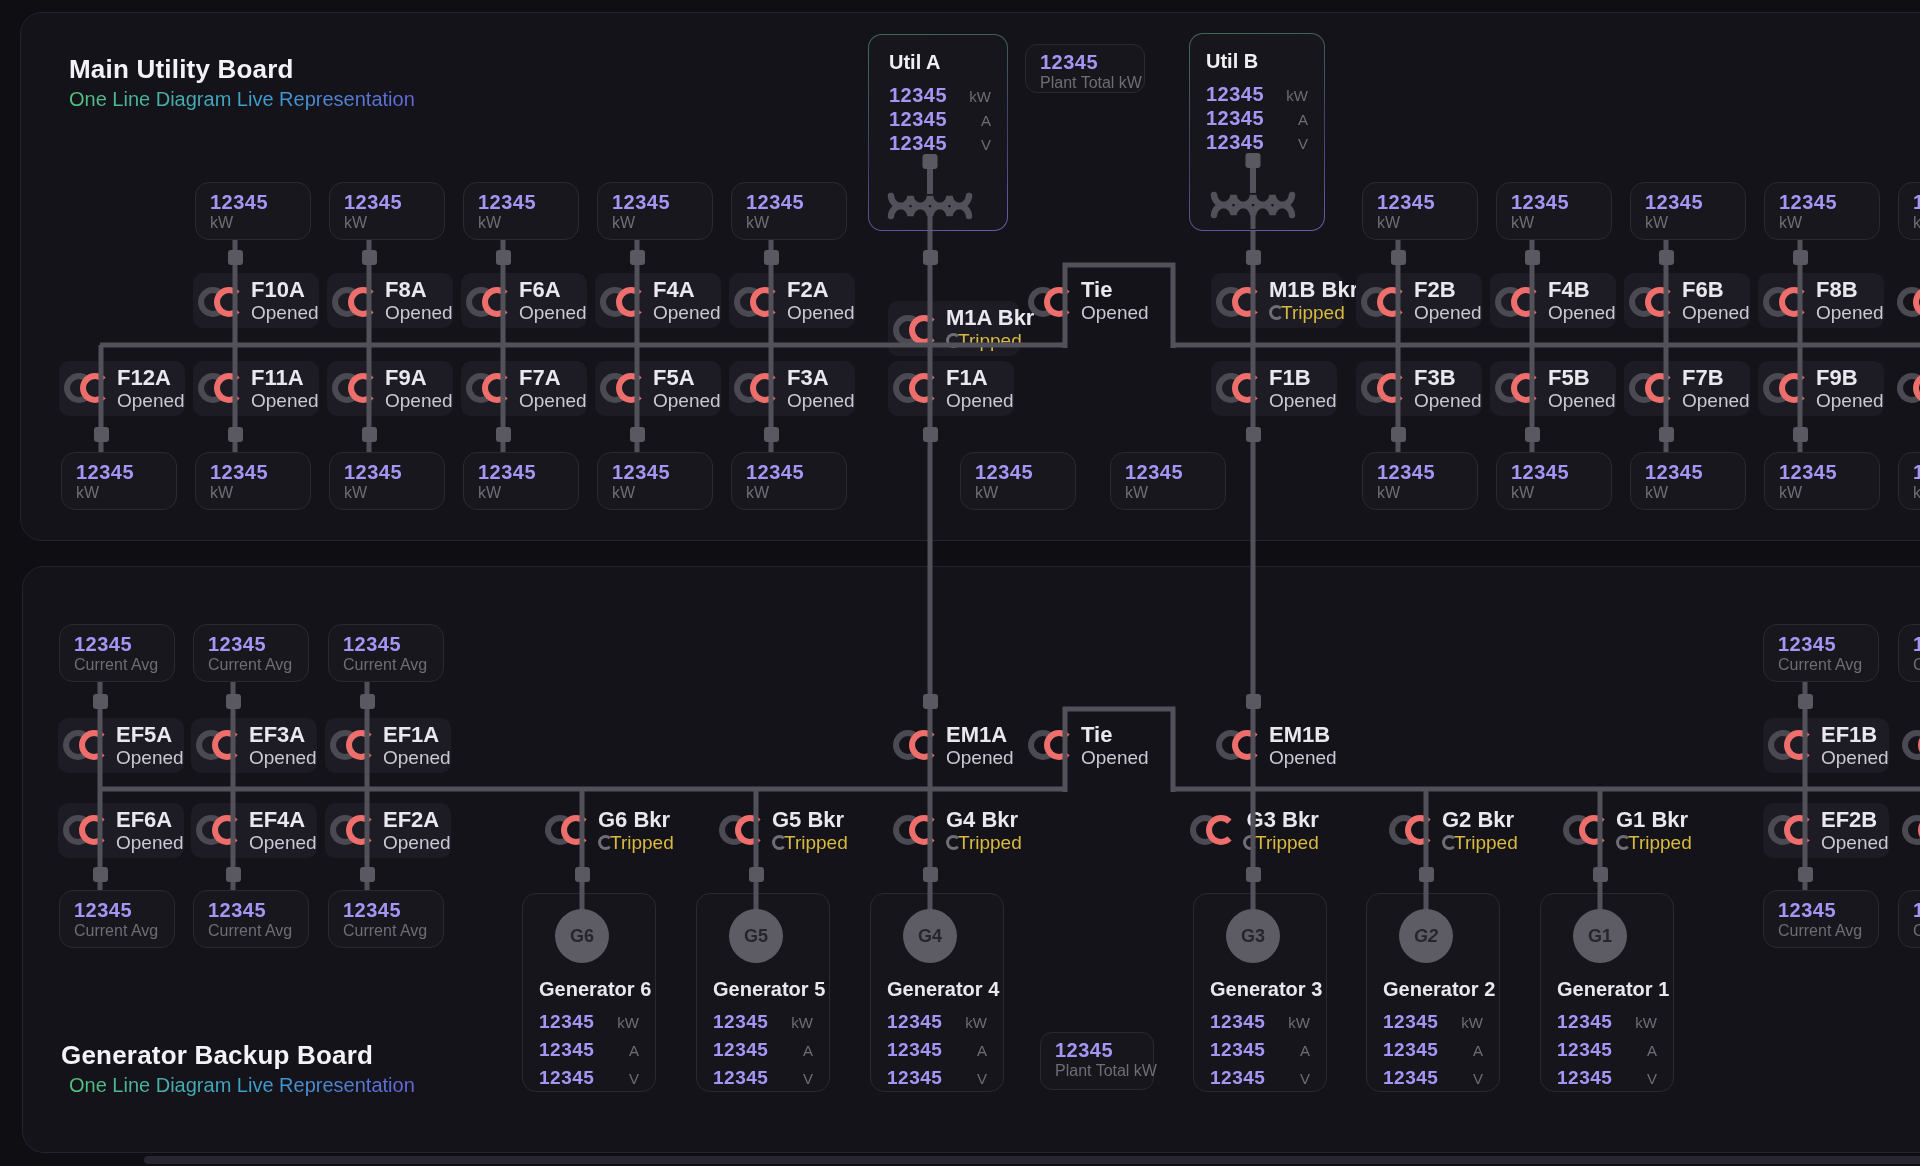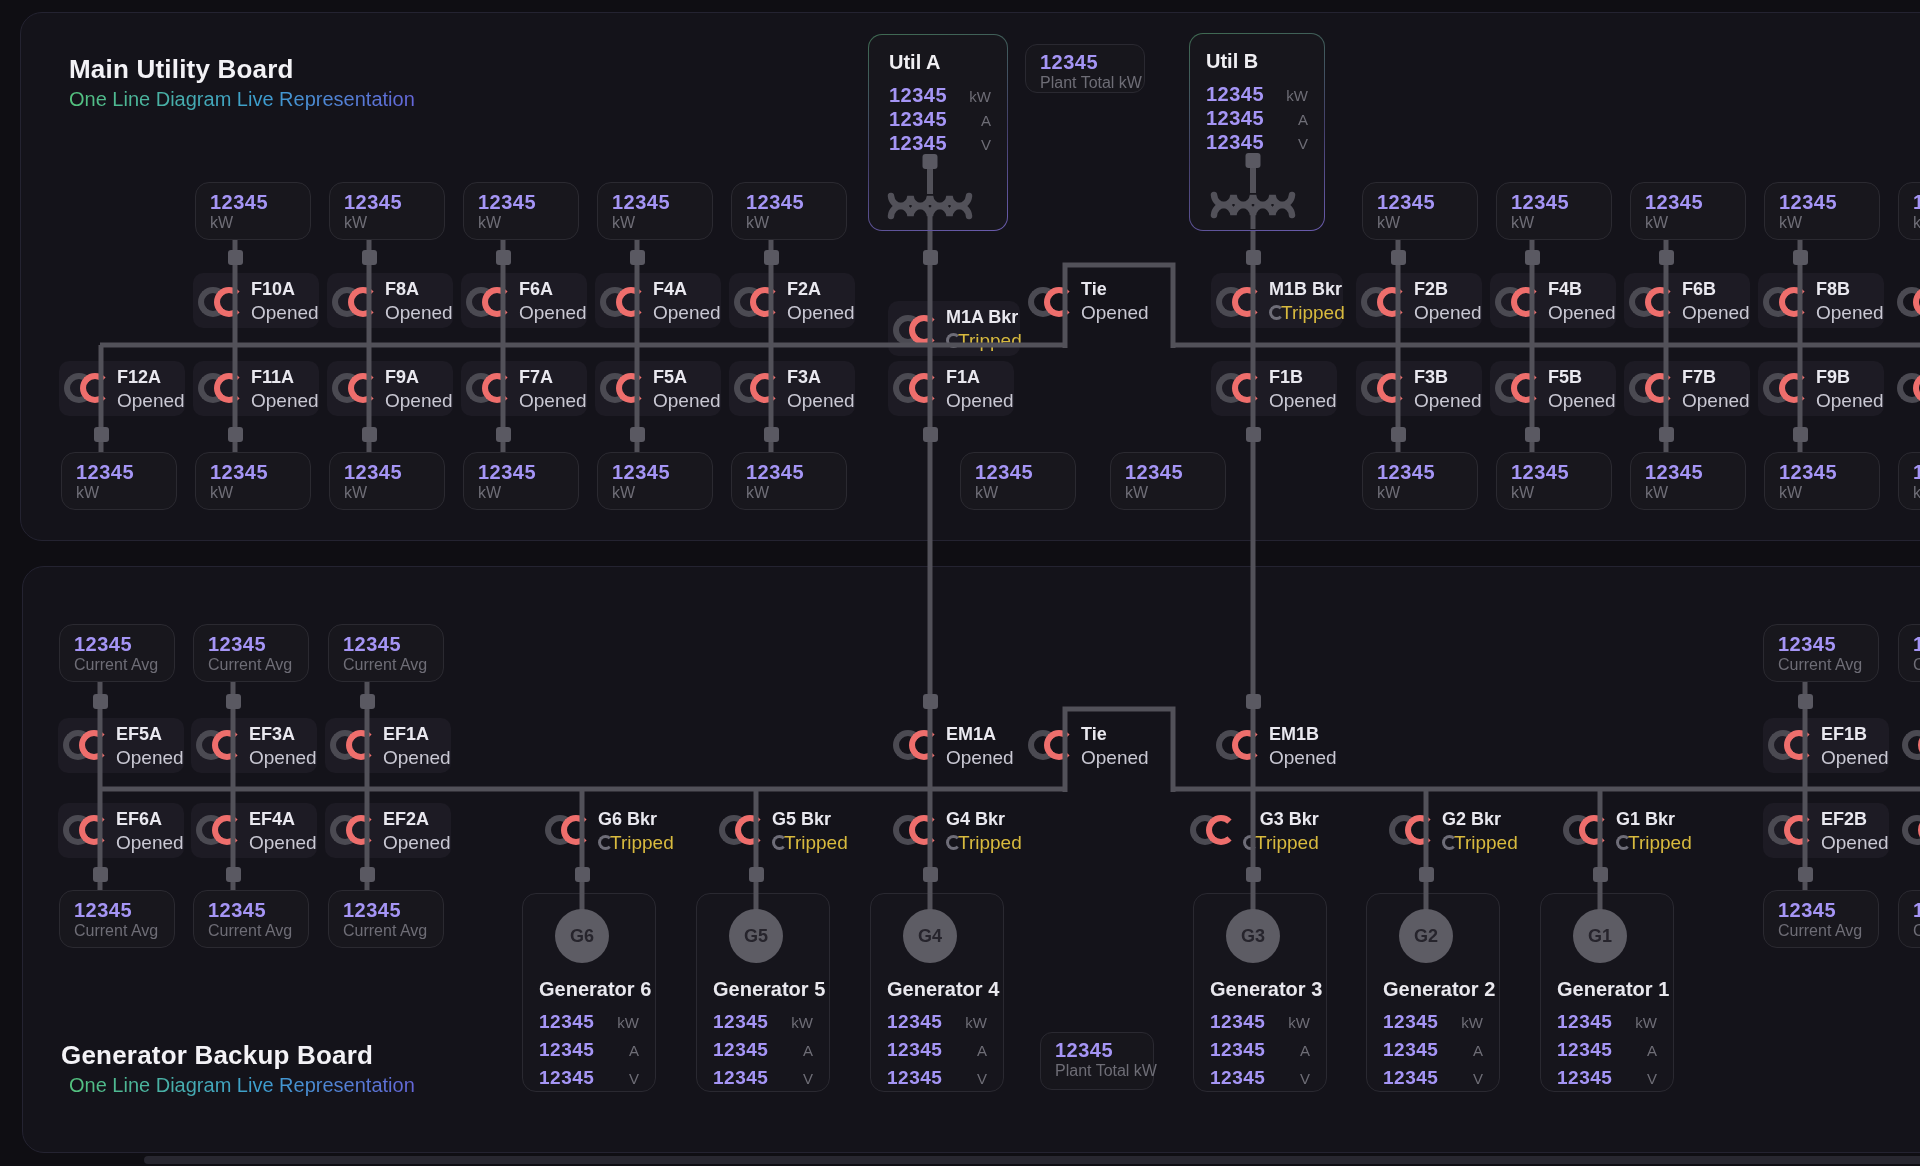--- a/index.html
+++ b/index.html
@@ -10,21 +10,21 @@
   .bsub{position:absolute;z-index:2;font-size:20px;font-weight:500;
         background:linear-gradient(90deg,#54c27d 0%,#3d9fd0 55%,#6566d9 100%);
         -webkit-background-clip:text;background-clip:text;color:transparent;}
   .meter{position:absolute;width:116px;height:58px;box-sizing:border-box;background:#18171d;
          border:1.5px solid #2b2a31;border-radius:14px;padding:8px 14px;z-index:2;}
   .mval{font-size:20px;font-weight:bold;color:#a595f5;letter-spacing:.5px;line-height:22px;}
   .munit{font-size:16px;color:#6e6d76;line-height:19px;white-space:nowrap;}
   .bk{position:absolute;height:55px;z-index:2;border-radius:10px;}
   .bk.carded{background:#1d1b24;}
   .bktext{position:absolute;left:58px;top:5px;white-space:nowrap;}
-  .bklabel{font-size:18px;font-weight:600;color:#e9e8ef;line-height:23px;}
+  .bklabel{font-size:22px;font-weight:600;color:#e9e8ef;line-height:23px;}
   .bkstatus{font-size:19px;line-height:23px;}
   .opened{color:#c9c8d3;}
   .tripped{color:#d8ba3e;}
   .ring{display:inline-block;width:9px;height:9px;border:3px solid #6e6d78;border-right-color:transparent;
         border-radius:50%;margin-right:-3px;vertical-align:-1px;}
   .bkicon{position:absolute;width:46px;height:34px;z-index:4;}
   .arc{position:absolute;top:1px;width:18px;height:18px;border:6px solid;border-radius:50%;}
   .arc.g{left:0;border-color:#4b4a52;border-right-color:transparent;}
   .arc.r{left:16px;border-color:#ee6e6c;border-right-color:transparent;}
   #wires{position:absolute;left:0;top:0;z-index:3;}
@@ -840,21 +840,21 @@
         <div class="grow">
           <span class="gval">12345</span>
           <span class="gunit">A</span>
         </div>
         <div class="grow">
           <span class="gval">12345</span>
           <span class="gunit">V</span>
         </div>
       </div>
     </div>
-    <div class="gavatar" style="left: 1399px; top: 909px;">G2</div>
+    <div class="gavatar" style="left: 1399px; top: 909px; font-style: italic;">G2</div>
     <div class="gen" style="left: 1540px; top: 893px;">
       <div class="gname">Generator 1</div>
       <div class="grows">
         <div class="grow">
           <span class="gval">12345</span>
           <span class="gunit">kW</span>
         </div>
         <div class="grow">
           <span class="gval">12345</span>
           <span class="gunit">A</span>

